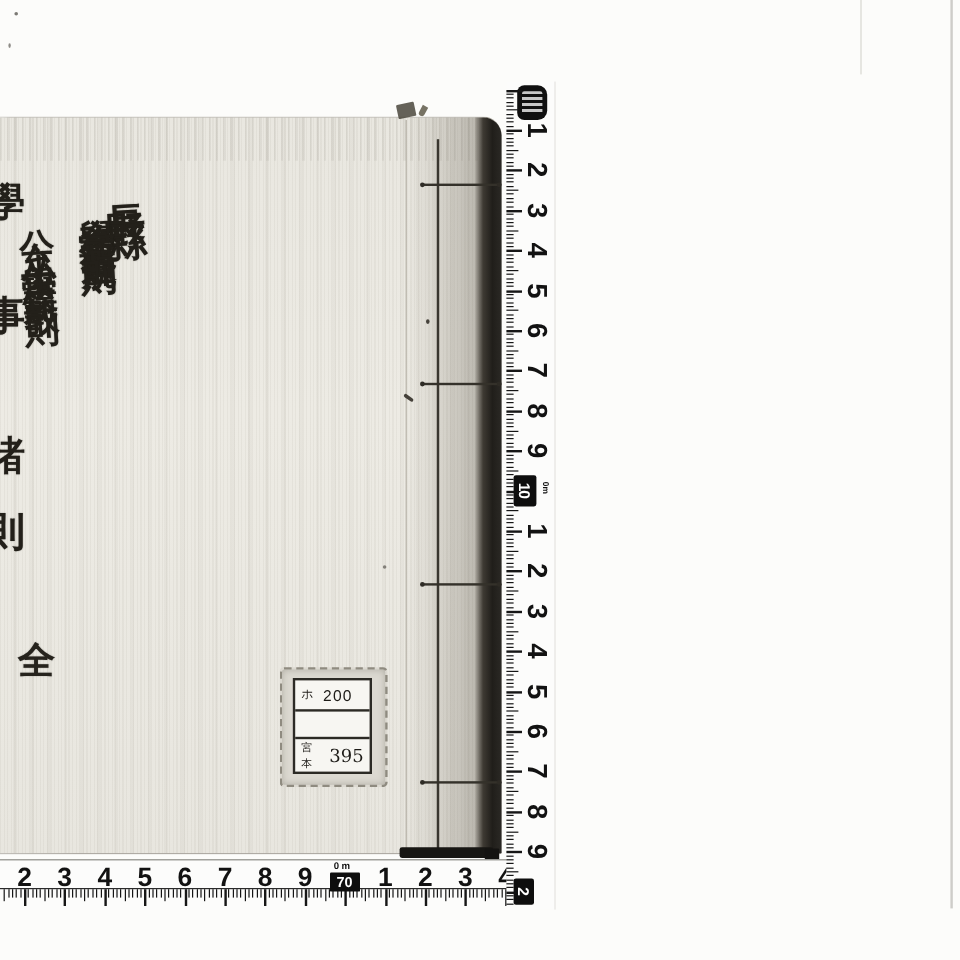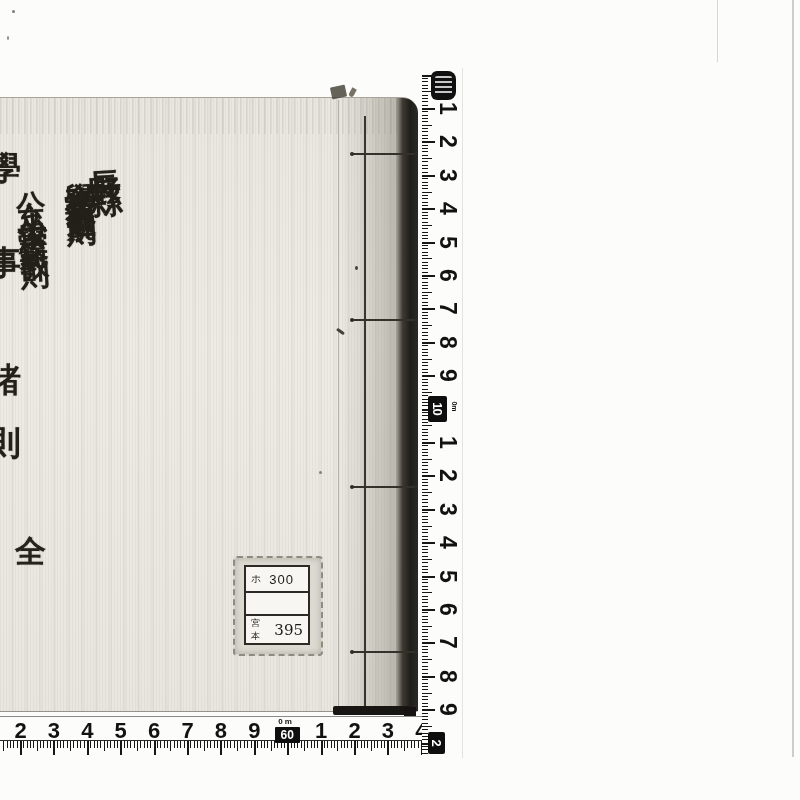--- a/index.html
+++ b/index.html
@@ -155,21 +155,21 @@
         <div class="edge-char" style="top: 148px;">事</div>
         <div class="edge-char" style="top: 265px;">諸</div>
         <div class="edge-char" style="top: 328px;">則</div>
       </div>
     <div class="quantity-char">全</div>
 
     <div class="sticker">
       <div class="sticker-table">
         <div class="srow srow-1">
           <span class="s-code">ホ</span>
-          <span class="s-num">300</span>
+          <span class="s-num">200</span>
         </div>
         <div class="srow srow-2"></div>
         <div class="srow srow-3">
           <span class="s-code3">宮本</span>
           <span class="s-num3">395</span>
         </div>
       </div>
     </div>
   </div>
 
@@ -307,21 +307,21 @@
       <div class="htick" style="left: 434.2px; height: 6.5px; width: 1px;"></div>
       <div class="htick" style="left: 437.5px; height: 10px; width: 1px;"></div>
       <div class="hnum" style="left: 5px;">2</div>
       <div class="hnum" style="left: 38.4px;">3</div>
       <div class="hnum" style="left: 71.8px;">4</div>
       <div class="hnum" style="left: 105.2px;">5</div>
       <div class="hnum" style="left: 138.6px;">6</div>
       <div class="hnum" style="left: 172px;">7</div>
       <div class="hnum" style="left: 205.4px;">8</div>
       <div class="hnum" style="left: 238.8px;">9</div>
-      <div class="hdm" style="left: 274.7px;">60</div>
+      <div class="hdm" style="left: 274.7px;">70</div>
       <div class="hdm-unit" style="left: 278.2px;">0m</div>
       <div class="hnum" style="left: 305.6px;">1</div>
       <div class="hnum" style="left: 339px;">2</div>
       <div class="hnum" style="left: 372.4px;">3</div>
       <div class="hnum" style="left: 405.8px;">4</div>
     </div>
 
   <div id="vruler">
     <div class="vbadge-logo"></div>
   <div class="vtick" style="top: 6.6px; width: 13px; height: 2px;"></div>

